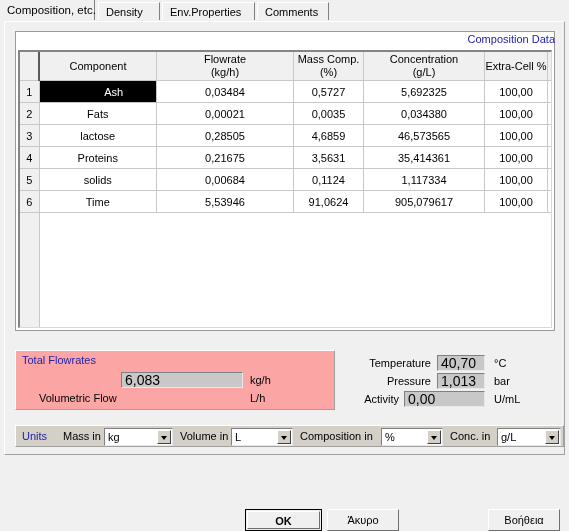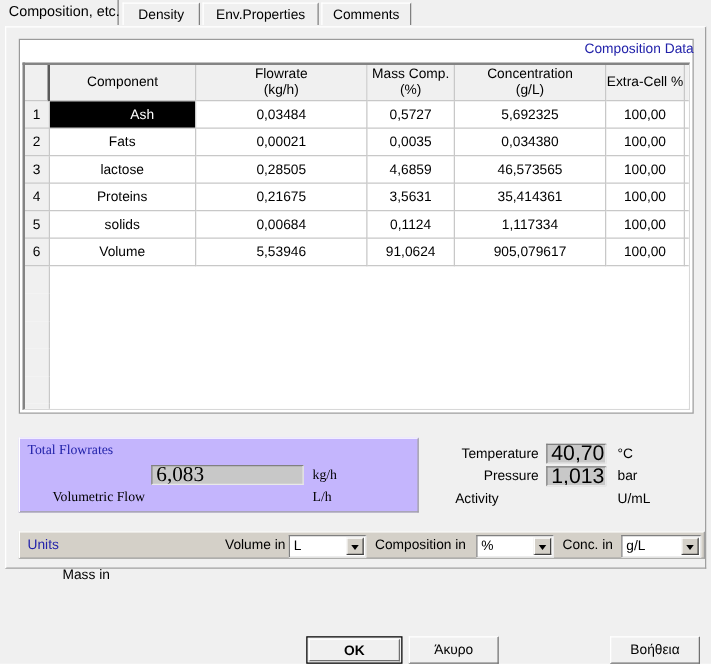--- a/index.html
+++ b/index.html
@@ -6,21 +6,21 @@
   body{
     width:569px;height:531px;
     background:#f0f0f0;
     font-family:"Liberation Sans","DejaVu Sans",sans-serif;
     font-size:11px;
     color:#000;
     overflow:hidden;
     -webkit-font-smoothing:none;
   }
   
-  #tabstrip{position:absolute;left:0;top:0;width:569px;height:20px;text-align:center;}
+  #tabstrip{position:absolute;left:0;top:0;width:569px;height:20px;}
   .tab{
     position:absolute;top:2px;height:18px;
     box-sizing:border-box;
     background:#f0f0f0;
     border-left:1px solid #fff;
     border-top:1px solid #fff;
     border-right:1px solid #808080;
     border-bottom:none;
     padding:2px 7px 0 7px;
     font-size:11px;line-height:14px;
@@ -91,34 +91,34 @@
   }
   td.cell{height:21px;text-align:center;background:#fff;vertical-align:middle;}
   td.cell.name{text-align:center;}
   tr.sel td.cell.name{background:#000;color:#fff;padding-left:32px;}
   td.filler{background:#fff;border-right:none;}
   td.rh.filler-rh{background:#f0f0f0;border-bottom:none;}
   
   #totals{
     position:absolute;left:10px;top:328px;width:320px;height:60px;
     box-sizing:border-box;
-    background:#c4b5fd;
-    border-top:1px solid #fff;border-left:1px solid #fff;
-    border-right:1px solid #a0a0a0;border-bottom:1px solid #a0a0a0;font-family:Liberation Serif, serif;
+    background:#fca5a5;
+    border-top:1px solid #fff;border-left:1px solid #fff;
+    border-right:1px solid #a0a0a0;border-bottom:1px solid #a0a0a0;
   }
   #totals-title{
     position:absolute;left:6px;top:3px;color:#2222aa;font-size:11px;
   }
   .lbl{position:absolute;font-size:11px;color:#000;white-space:nowrap;}
   .ro{
     position:absolute;box-sizing:border-box;
     background:#c8c8c8;
     border-top:1px solid #808080;border-left:1px solid #808080;
     border-right:1px solid #e8e8e8;border-bottom:1px solid #e8e8e8;
-    font-size:17px;line-height:14px;padding-left:3px;color:#000;
+    font-size:14px;line-height:14px;padding-left:3px;color:#000;
     height:16px;overflow:hidden;white-space:nowrap;
   }
   
   .bar{
     position:absolute;box-sizing:border-box;
     background:#d4d0c8;
     border-top:1px solid #fff;border-left:1px solid #fff;
     border-right:1px solid #a0a0a0;border-bottom:1px solid #a0a0a0;
   }
   #unitsbar{left:10px;top:403px;width:549px;height:22px;}
@@ -261,21 +261,21 @@
             <td class="rh">5</td>
             <td class="cell name" style="width: 116px;">solids</td>
             <td class="cell" style="width: 136px;">0,00684</td>
             <td class="cell" style="width: 69px;">0,1124</td>
             <td class="cell" style="width: 120px;">1,117334</td>
             <td class="cell" style="width: 62px;">100,00</td>
             <td class="cell" style="width: 10px;"></td>
           </tr>
           <tr>
             <td class="rh">6</td>
-            <td class="cell name" style="width: 116px;">Volume</td>
+            <td class="cell name" style="width: 116px;">Time</td>
             <td class="cell" style="width: 136px;">5,53946</td>
             <td class="cell" style="width: 69px;">91,0624</td>
             <td class="cell" style="width: 120px;">905,079617</td>
             <td class="cell" style="width: 62px;">100,00</td>
             <td class="cell" style="width: 10px;"></td>
           </tr>
           <tr>
             <td class="rh filler-rh"></td>
             <td class="filler" colspan="6" style="height: 22px; border-bottom: none;"></td>
           </tr>
@@ -313,26 +313,33 @@
   </div>
 
   <div id="conditions" style="position:absolute;left:350px;top:328px;width:205px;height:60px;">
     <div class="lbl" style="left:0px;top:7px;width:76px;text-align:right;">Temperature</div>
     <div class="ro" style="left:82px;top:5px;width:48px;">40,70</div>
     <div class="lbl" style="left:139px;top:7px;">°C</div>
     <div class="lbl" style="left:0px;top:25px;width:76px;text-align:right;">Pressure</div>
     <div class="ro" style="left:82px;top:23px;width:48px;">1,013</div>
     <div class="lbl" style="left:139px;top:25px;">bar</div>
     <div class="lbl" style="left:0px;top:43px;width:44px;text-align:right;">Activity</div>
+    <div class="ro" style="left:49px;top:41px;width:81px;">0,00</div>
     <div class="lbl" style="left:139px;top:43px;">U/mL</div>
   </div>
 
   <div class="bar" id="unitsbar">
     <div class="lbl blue" style="left:6px;top:4px;">Units</div>
-    <div class="lbl" style="left:34px;top:4px;margin-top:24px;">Mass in</div>
+    <div class="lbl" style="left:47px;top:4px;">Mass in</div>
+    <div class="combo" style="left:88px;top:2px;width:69px;">
+      <span class="val">kg</span>
+      <span class="arrowbtn">
+          <i></i>
+        </span>
+    </div>
     <div class="lbl" style="left:164px;top:4px;">Volume in</div>
     <div class="combo" style="left:215px;top:2px;width:62px;">
       <span class="val">L</span>
       <span class="arrowbtn">
           <i></i>
         </span>
     </div>
     <div class="lbl" style="left:284px;top:4px;">Composition in</div>
     <div class="combo" style="left:365px;top:2px;width:62px;">
       <span class="val">%</span>

